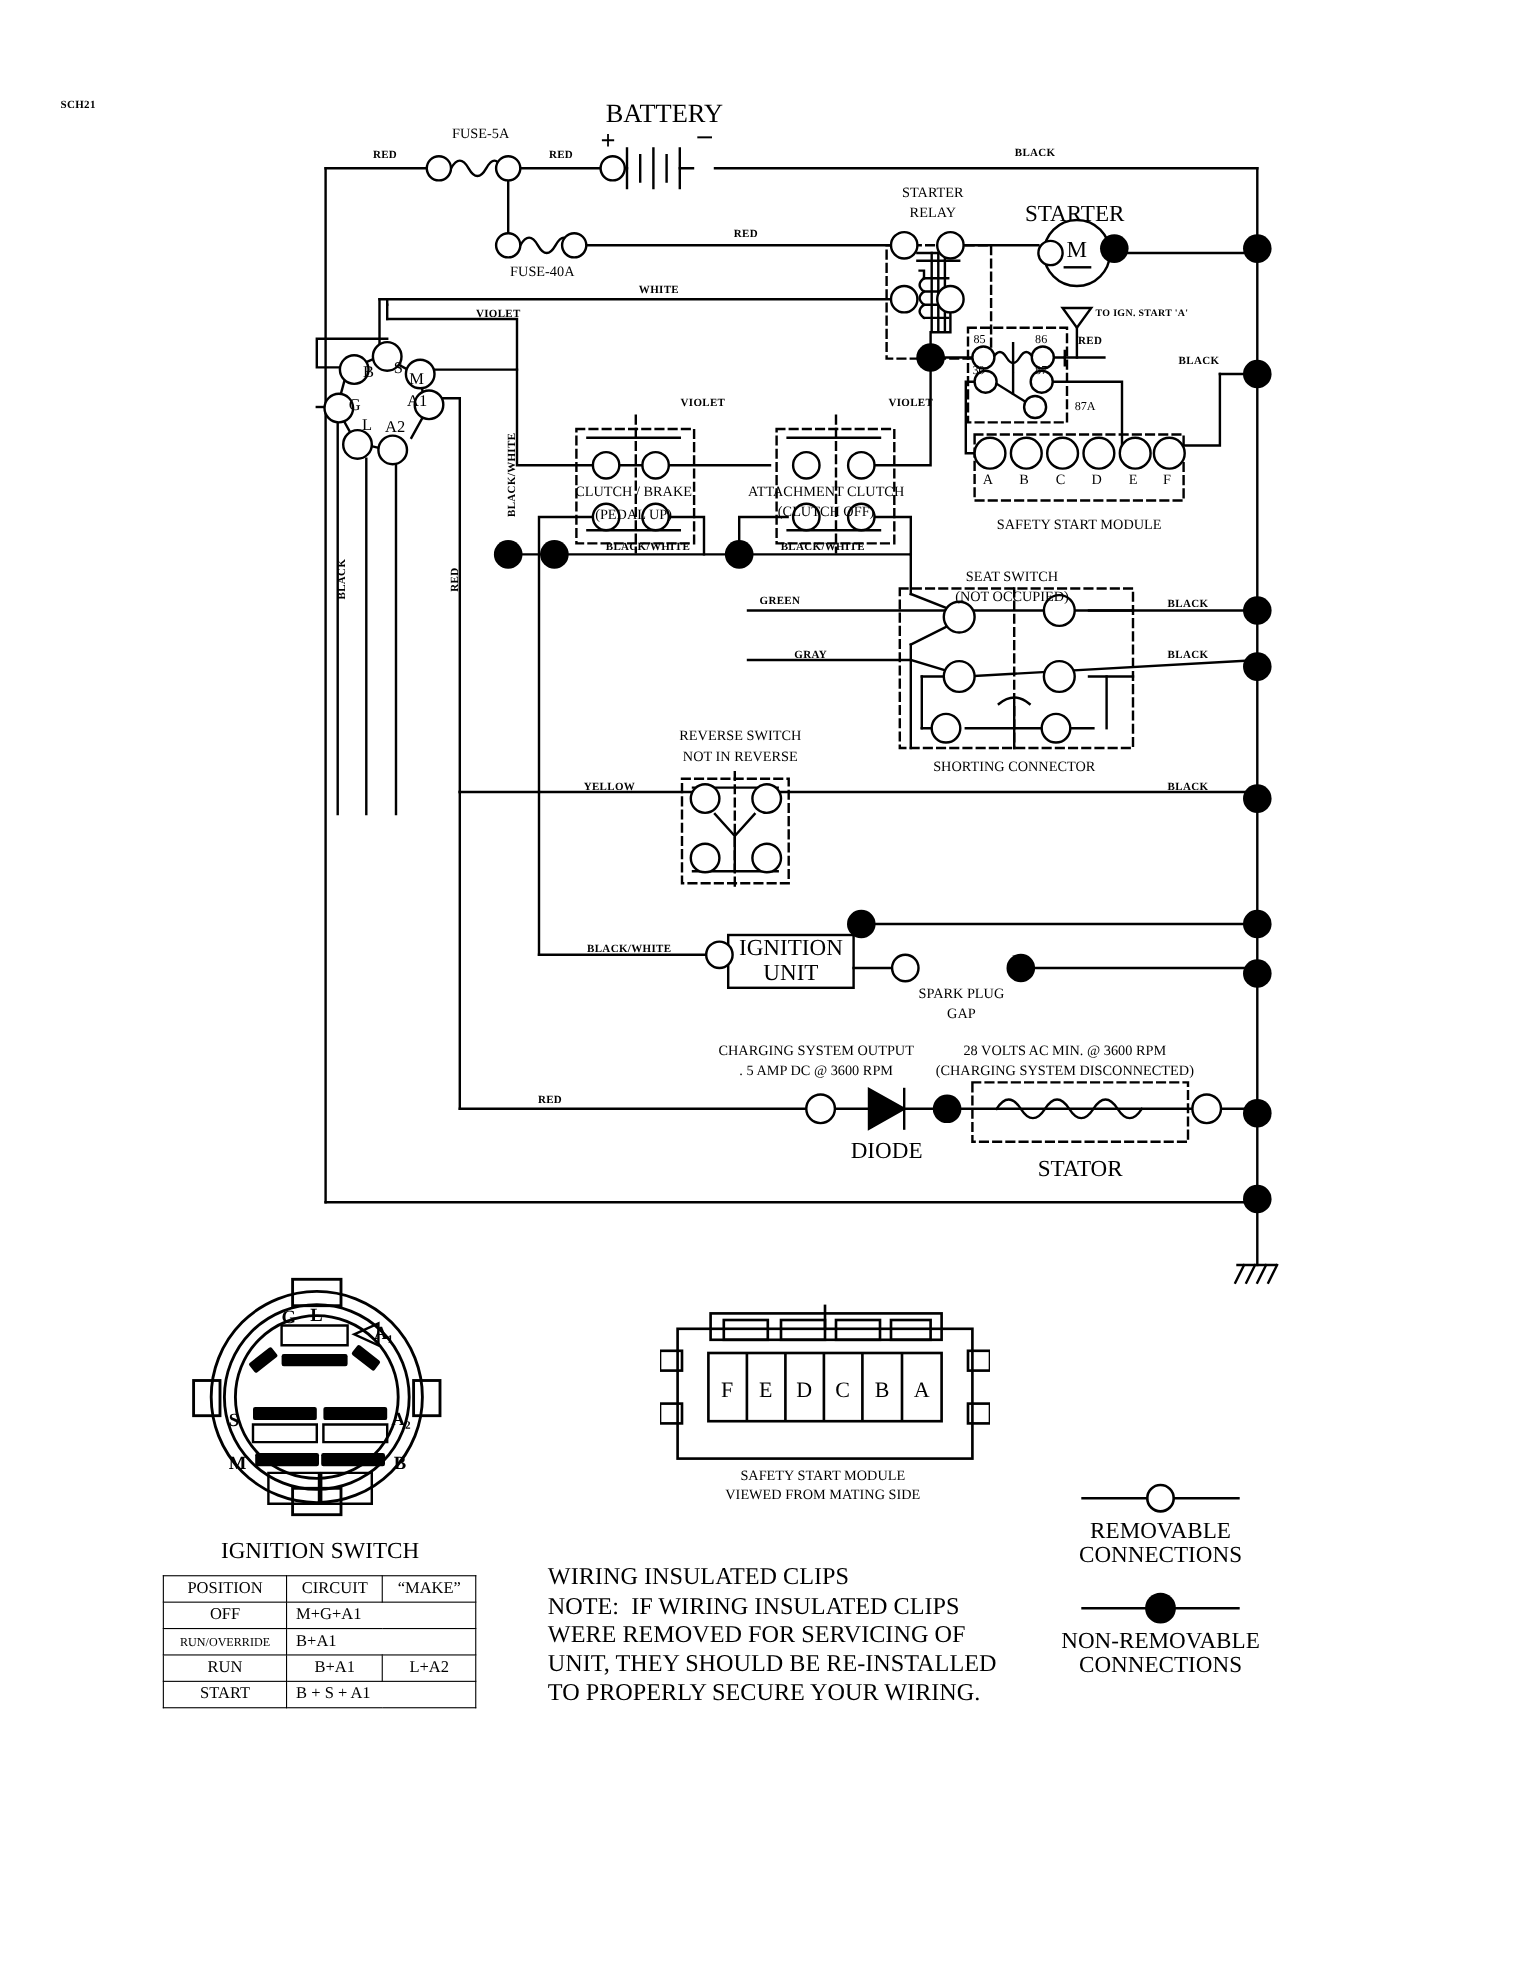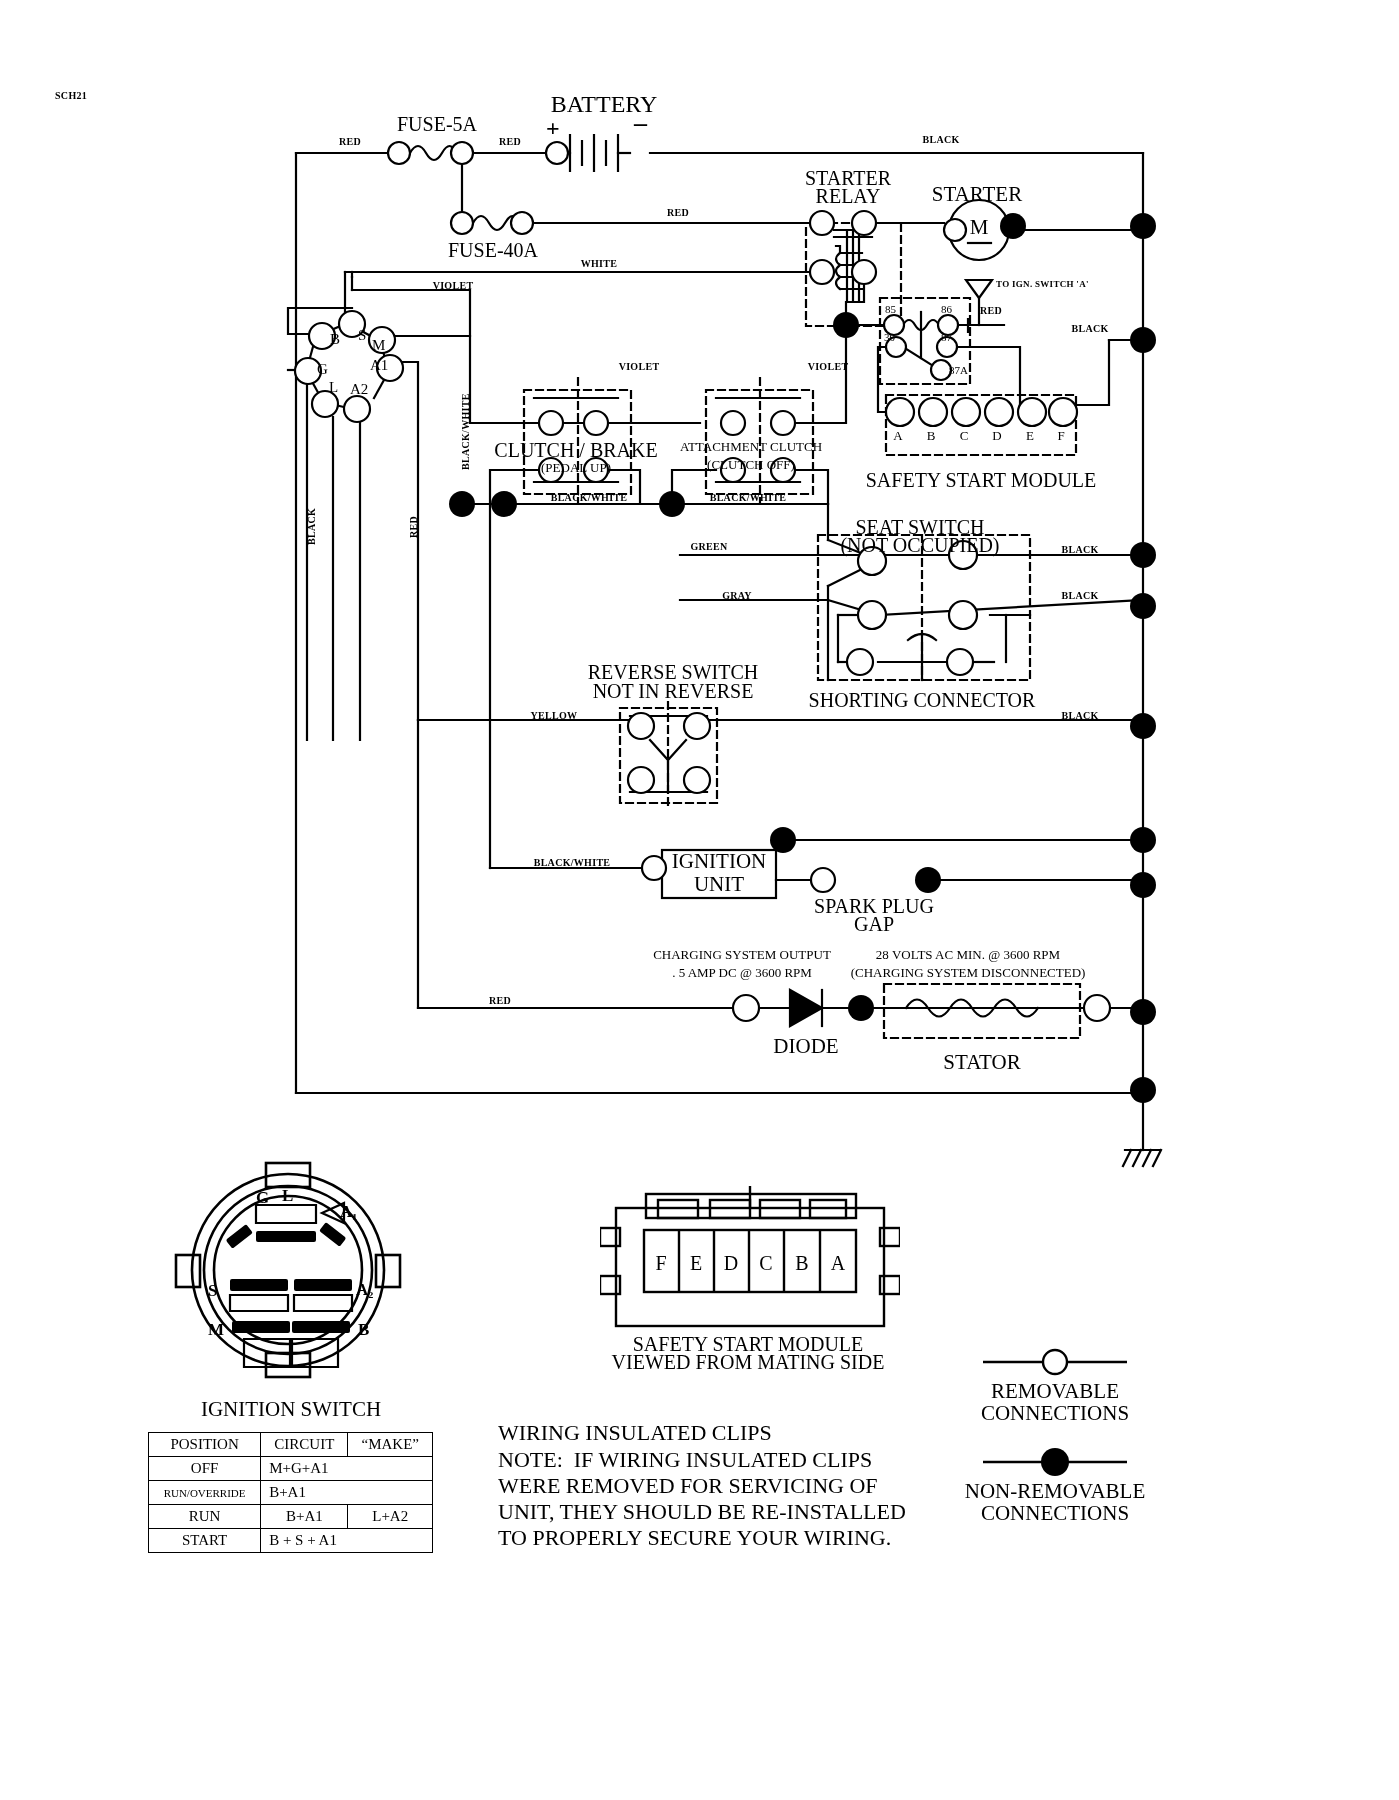--- a/index.html
+++ b/index.html
@@ -1,21 +1,21 @@
 <!DOCTYPE html>
 <html><head>
 <meta charset="utf-8">
 <style>
   html,body{margin:0;padding:0;background:#fff;}
   body{font-family:"Liberation Serif",serif;color:#000;}
   #page{position:relative;width:1197px;height:1800px;background:#fff;overflow:hidden;margin-top:40px;}
   .lbl{position:absolute;white-space:pre;line-height:1.05;}
   .tiny{font-size:10px;font-family:"Liberation Serif",serif;font-weight:bold;letter-spacing:.3px;}
   .small{font-size:13px;}
-  .med{font-size:20px;}
+  .med{font-size:13px;}
   .big{font-size:21px;}
   .xbig{font-size:24px;}
   .ctr{text-align:center;transform:translateX(-50%);}
   .vert{transform-origin:0 0;}
   svg{position:absolute;left:0;top:0;}
   table.sw{position:absolute;border-collapse:collapse;font-size:15px;border-radius:16px;}
   table.sw td{border:1px solid #000;padding:3px 8px;text-align:center;font-family:"Liberation Serif",serif;}
   .wm{position:absolute;font-family:"Liberation Sans",sans-serif;font-size:26px;}
 </style>
 </head>
@@ -290,29 +290,29 @@
   <div class="lbl tiny ctr" style="left:510px;top:97px;">RED</div>
   <div class="lbl tiny ctr" style="left:941px;top:95px;">BLACK</div>
   <div class="lbl tiny ctr" style="left:678px;top:168px;">RED</div>
   <div class="lbl tiny ctr" style="left:599px;top:219px;">WHITE</div>
 
   <div class="lbl med ctr" style="left:848px;top:128px;">STARTER</div>
   <div class="lbl med ctr" style="left:848px;top:146px;">RELAY</div>
   <div class="lbl big ctr" style="left:977px;top:143px;">STARTER</div>
   <div class="lbl big ctr" style="left:979px;top:176px;">M</div>
 
-  <div class="lbl tiny" style="left:996px;top:240px;font-size:9px;">TO IGN. SWITCH 'A'</div>
+  <div class="lbl tiny" style="left:996px;top:240px;font-size:9px;">TO IGN. START 'A'</div>
   <div class="lbl tiny ctr" style="left:991px;top:266px;">RED</div>
   <div class="lbl tiny ctr" style="left:1090px;top:284px;">BLACK</div>
 
   <div class="lbl" style="left:885px;top:264px;font-size:11px;">85</div>
   <div class="lbl" style="left:941px;top:264px;font-size:11px;">86</div>
   <div class="lbl" style="left:884px;top:292px;font-size:11px;">30</div>
   <div class="lbl" style="left:941px;top:292px;font-size:11px;">87</div>
-  <div class="lbl" style="left:949px;top:325px;font-size:11px;">87A</div>
+  <div class="lbl" style="left:949px;top:325px;font-size:11px;padding-left:28px;">87A</div>
 
   <div class="lbl small ctr" style="left:898px;top:389px;">A</div>
   <div class="lbl small ctr" style="left:931px;top:389px;">B</div>
   <div class="lbl small ctr" style="left:964px;top:389px;">C</div>
   <div class="lbl small ctr" style="left:997px;top:389px;">D</div>
   <div class="lbl small ctr" style="left:1030px;top:389px;">E</div>
   <div class="lbl small ctr" style="left:1061px;top:389px;">F</div>
   <div class="lbl med ctr" style="left:981px;top:430px;">SAFETY START MODULE</div>
 
   <div class="lbl small" style="left:330px;top:292px;font-size:15px;">B</div>

